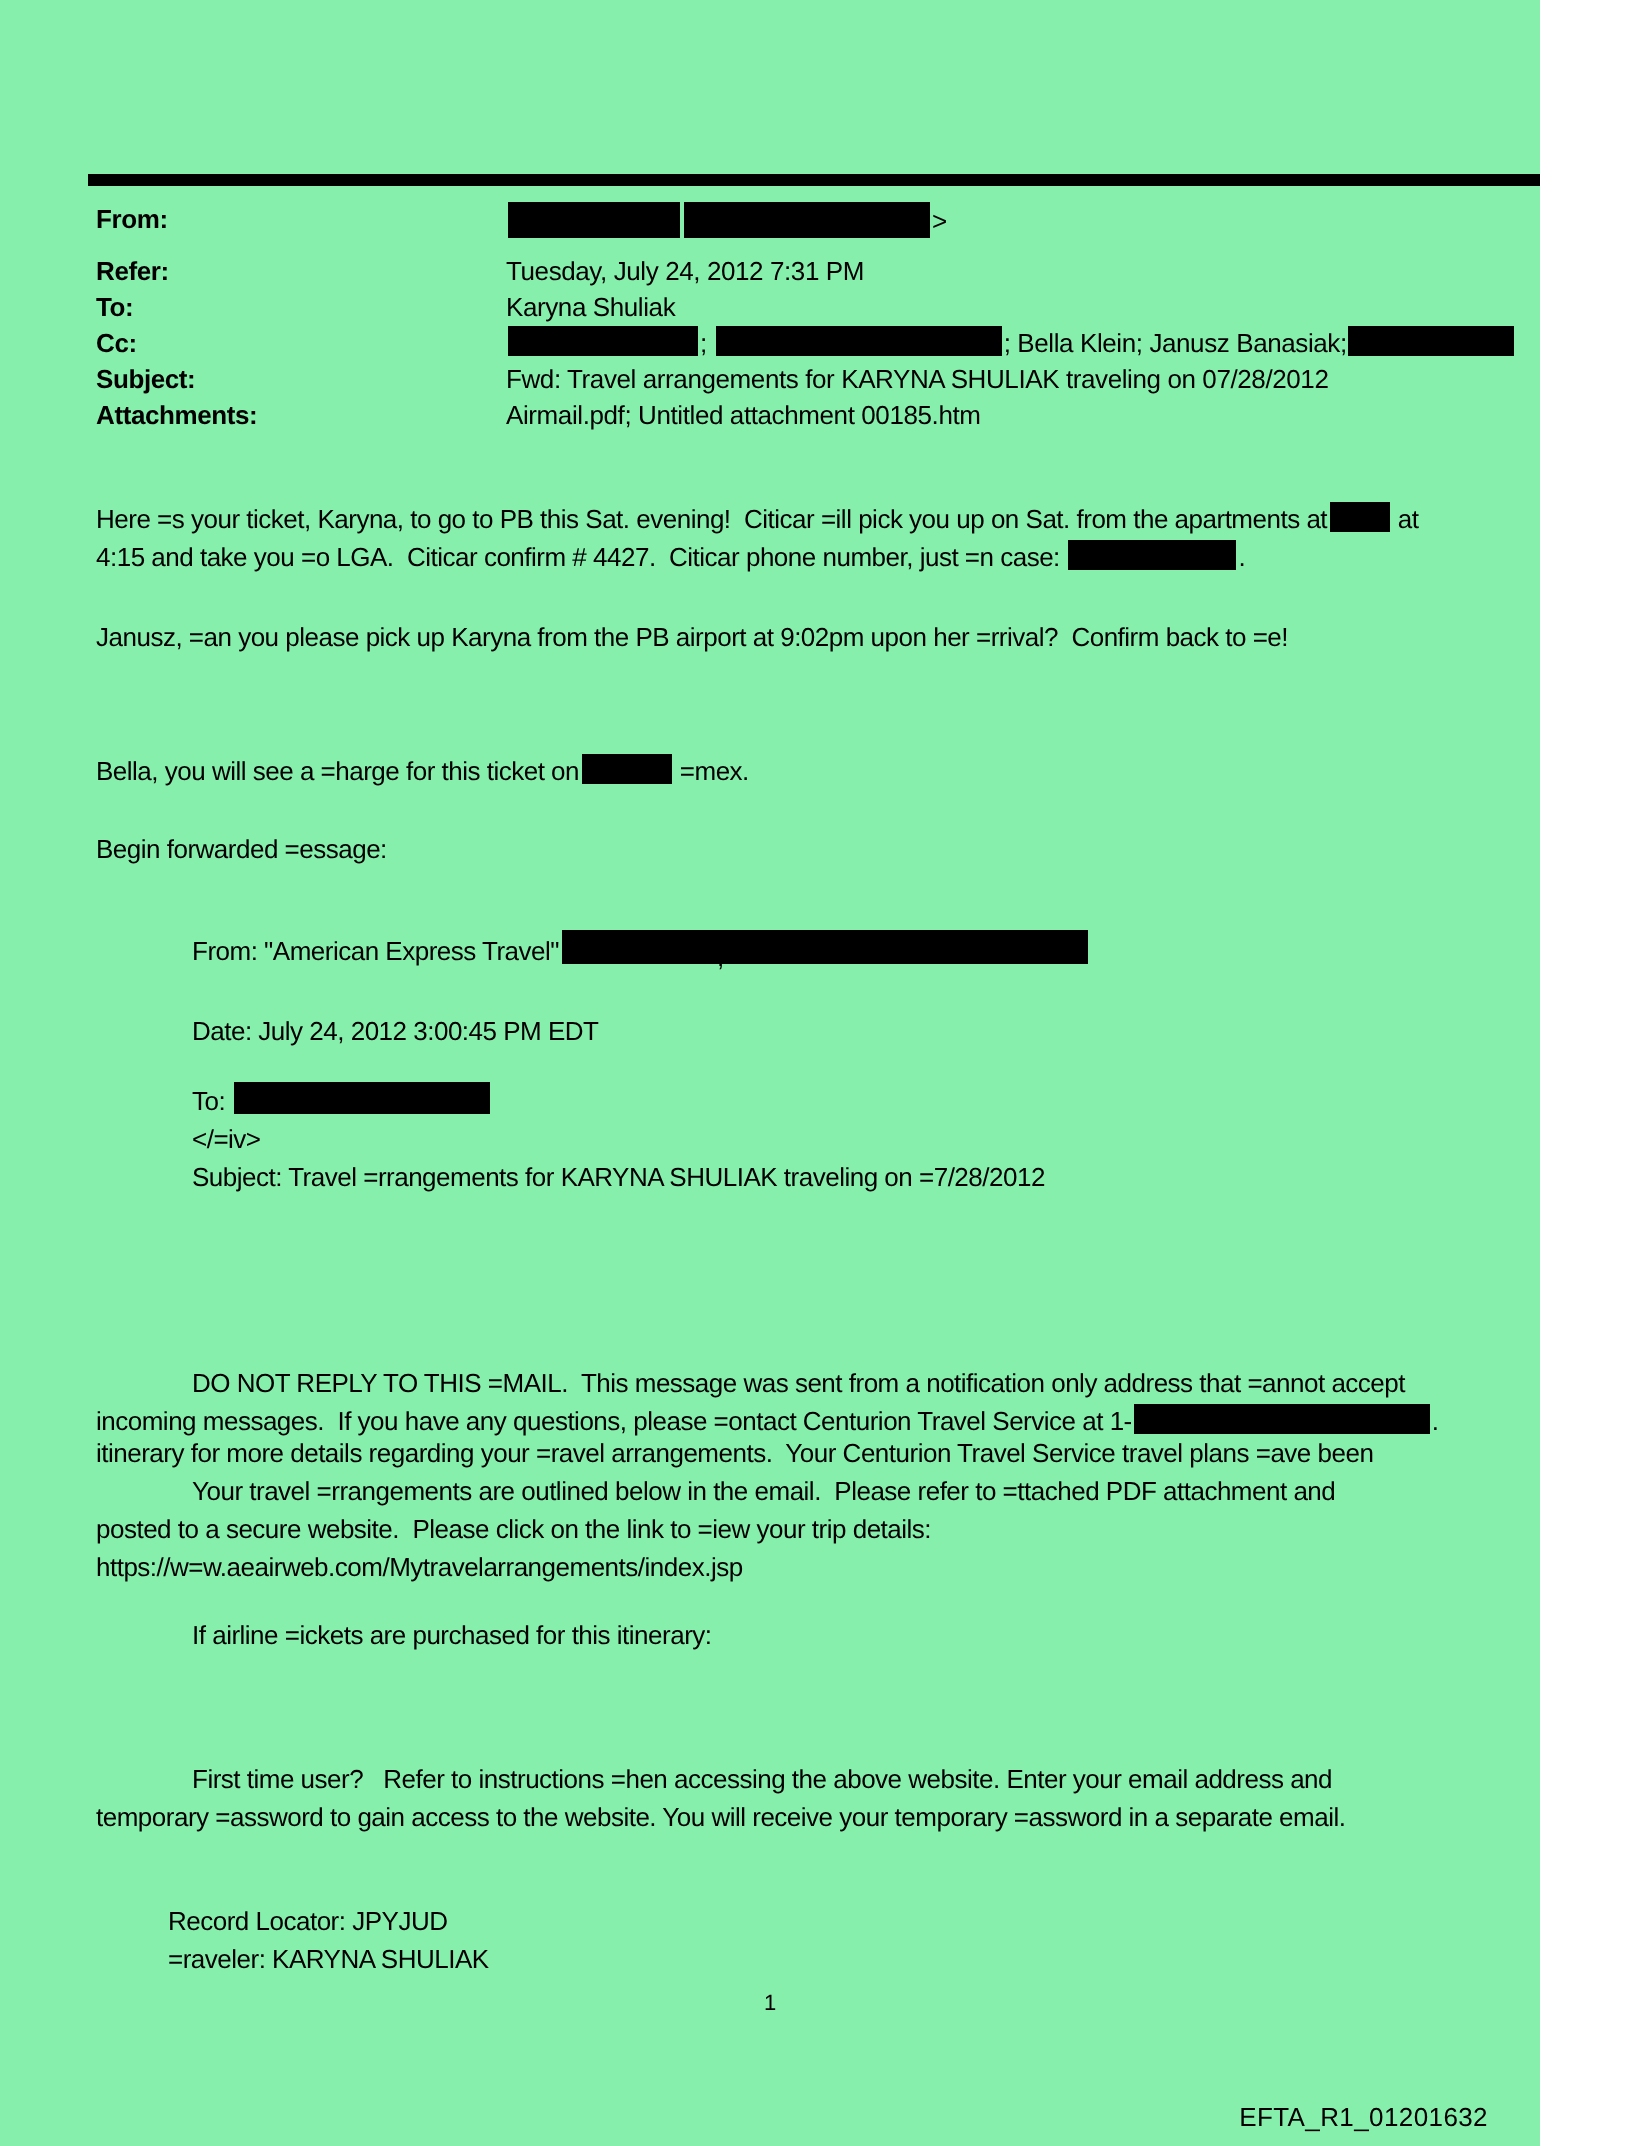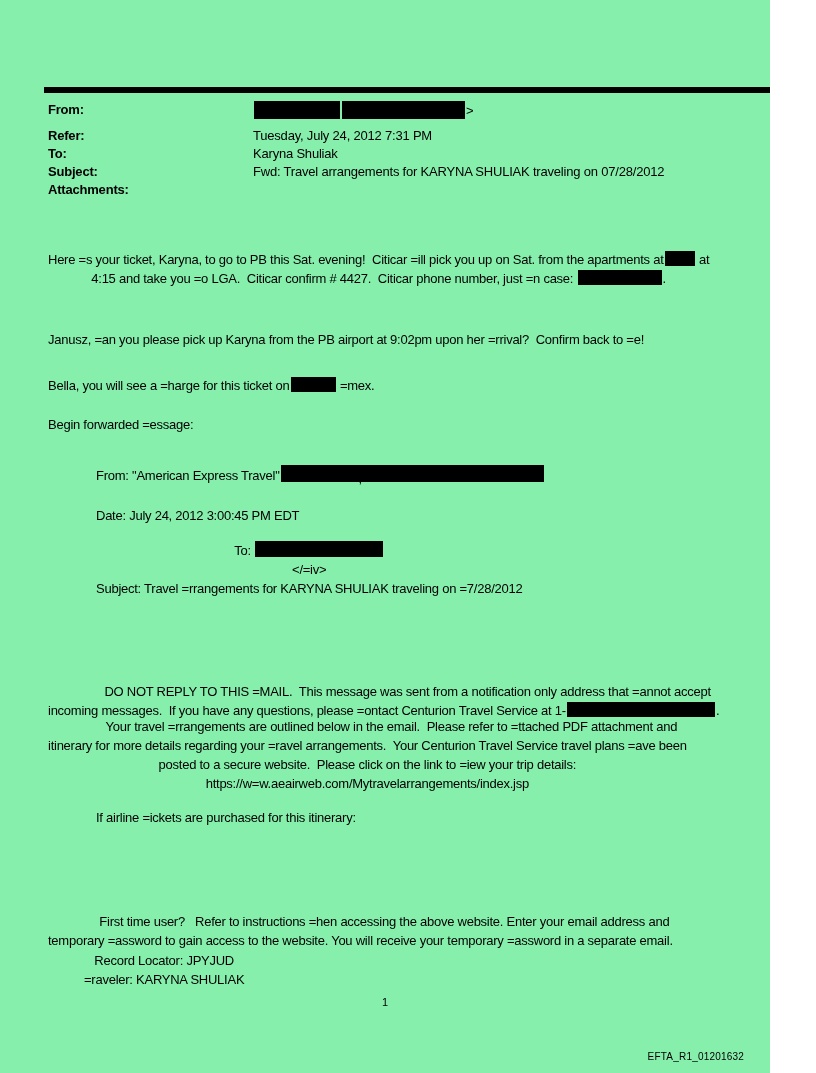--- a/index.html
+++ b/index.html
@@ -51,21 +51,20 @@
   .hvalue {
     position: absolute;
     left: 205px;
     top: 0;
     white-space: pre;
   }
   .email-body .block {
     position: absolute;
     font-size: 13px;
     letter-spacing: -0.25px;
-    text-align: center;
   }
   .line {
     height: 19px;
     line-height: 19px;
     white-space: pre;
   }
   .redaction {
     display: inline-block;
     background: #000000;
     height: 15px;
@@ -91,21 +90,21 @@
     left: 0;
     width: 100%;
     text-align: center;
     font-size: 11px;
     letter-spacing: 0;
   }
   .bates {
     position: absolute;
     top: 1051px;
     right: 26px;
-    font-size: 10px;
+    font-size: 13px;
     letter-spacing: 0.2px;
   }
 </style>
 </head>
 <body>
 
 <div class="page">
   <div class="topbar"></div>
   <div class="email-header">
       <div class="hrow hrow-from">
@@ -114,33 +113,38 @@
       </div>
       <div class="hrow">
         <span class="hlabel">Refer:</span>
         <span class="hvalue"><span>Tuesday, July 24, 2012 7:31 PM</span></span>
       </div>
       <div class="hrow">
         <span class="hlabel">To:</span>
         <span class="hvalue"><span>Karyna Shuliak</span></span>
       </div>
       <div class="hrow">
+        <span class="hlabel">Cc:</span>
+        <span class="hvalue"><span class="redaction" style="width: 95px;"></span><span>; </span><span class="redaction" style="width: 143px;"></span><span>; Bella Klein; Janusz Banasiak;</span><span class="redaction" style="width: 83px;"></span></span>
+      </div>
+      <div class="hrow">
         <span class="hlabel">Subject:</span>
         <span class="hvalue"><span>Fwd: Travel arrangements for KARYNA SHULIAK traveling on 07/28/2012</span></span>
       </div>
       <div class="hrow">
         <span class="hlabel">Attachments:</span>
+        <span class="hvalue"><span>Airmail.pdf; Untitled attachment 00185.htm</span></span>
       </div>
     </div>
   <div class="email-body">
       <div class="block" style="top: 250px; left: 48px;">
         <div class="line"><span>Here =s your ticket, Karyna, to go to PB this Sat. evening!  Citicar =ill pick you up on Sat. from the apartments at</span><span class="redaction" style="width: 30px;"></span><span> at</span></div>
         <div class="line"><span>4:15 and take you =o LGA.  Citicar confirm # 4427.  Citicar phone number, just =n case: </span><span class="redaction" style="width: 84px;"></span><span>.</span></div>
       </div>
-      <div class="block" style="top: 309px; left: 48px; margin-top: 21px;">
+      <div class="block" style="top: 309px; left: 48px;">
         <div class="line"><span>Janusz, =an you please pick up Karyna from the PB airport at 9:02pm upon her =rrival?  Confirm back to =e!</span></div>
       </div>
       <div class="block" style="top: 341px; left: 48px; margin-top: 35px;">
         <div class="line"><span>Bella, you will see a =harge for this ticket on</span><span class="redaction" style="width: 45px;"></span><span> =mex.</span></div>
       </div>
       <div class="block" style="top: 415px; left: 48px;">
         <div class="line"><span>Begin forwarded =essage:</span></div>
       </div>
       <div class="block" style="top: 465px; left: 96px;">
         <div class="line"><span>From: "American Express Travel"</span><span class="redaction" style="width: 263px; height: 17px;"><span class="peek">,</span></span></div>
@@ -151,29 +155,29 @@
       <div class="block" style="top: 541px; left: 96px;">
         <div class="line"><span>To: </span><span class="redaction" style="width: 128px; height: 16px;"></span></div>
         <div class="line"><span>&lt;/=iv&gt;</span></div>
         <div class="line"><span>Subject: Travel =rrangements for KARYNA SHULIAK traveling on =7/28/2012</span></div>
       </div>
       <div class="block" style="top: 665px; left: 48px; margin-top: 17px;">
         <div class="line" style="padding-left: 48px;"><span>DO NOT REPLY TO THIS =MAIL.  This message was sent from a notification only address that =annot accept</span></div>
         <div class="line"><span>incoming messages.  If you have any questions, please =ontact Centurion Travel Service at 1-</span><span class="redaction" style="width: 148px;"></span><span>.</span></div>
       </div>
       <div class="block" style="top: 717px; left: 48px;">
+        <div class="line"><span>itinerary for more details regarding your =ravel arrangements.  Your Centurion Travel Service travel plans =ave been</span></div>
         <div class="line" style="padding-left: 48px;"><span>Your travel =rrangements are outlined below in the email.  Please refer to =ttached PDF attachment and</span></div>
-        <div class="line"><span>itinerary for more details regarding your =ravel arrangements.  Your Centurion Travel Service travel plans =ave been</span></div>
         <div class="line"><span>posted to a secure website.  Please click on the link to =iew your trip details:</span></div>
         <div class="line"><span>https://w=w.aeairweb.com/Mytravelarrangements/index.jsp</span></div>
       </div>
       <div class="block" style="top: 808px; left: 96px;">
         <div class="line"><span>If airline =ickets are purchased for this itinerary:</span></div>
       </div>
-      <div class="block" style="top: 880px; left: 48px; margin-top: 32px;">
+      <div class="block" style="top: 880px; left: 48px;">
         <div class="line" style="padding-left: 48px;"><span>First time user?   Refer to instructions =hen accessing the above website. Enter your email address and</span></div>
         <div class="line"><span>temporary =assword to gain access to the website. You will receive your temporary =assword in a separate email.</span></div>
       </div>
       <div class="block" style="top: 951px; left: 84px;">
         <div class="line"><span>Record Locator: JPYJUD</span></div>
         <div class="line"><span>=raveler: KARYNA SHULIAK</span></div>
       </div>
     </div>
   <div class="page-number">1</div>
   <div class="bates">EFTA_R1_01201632</div>

